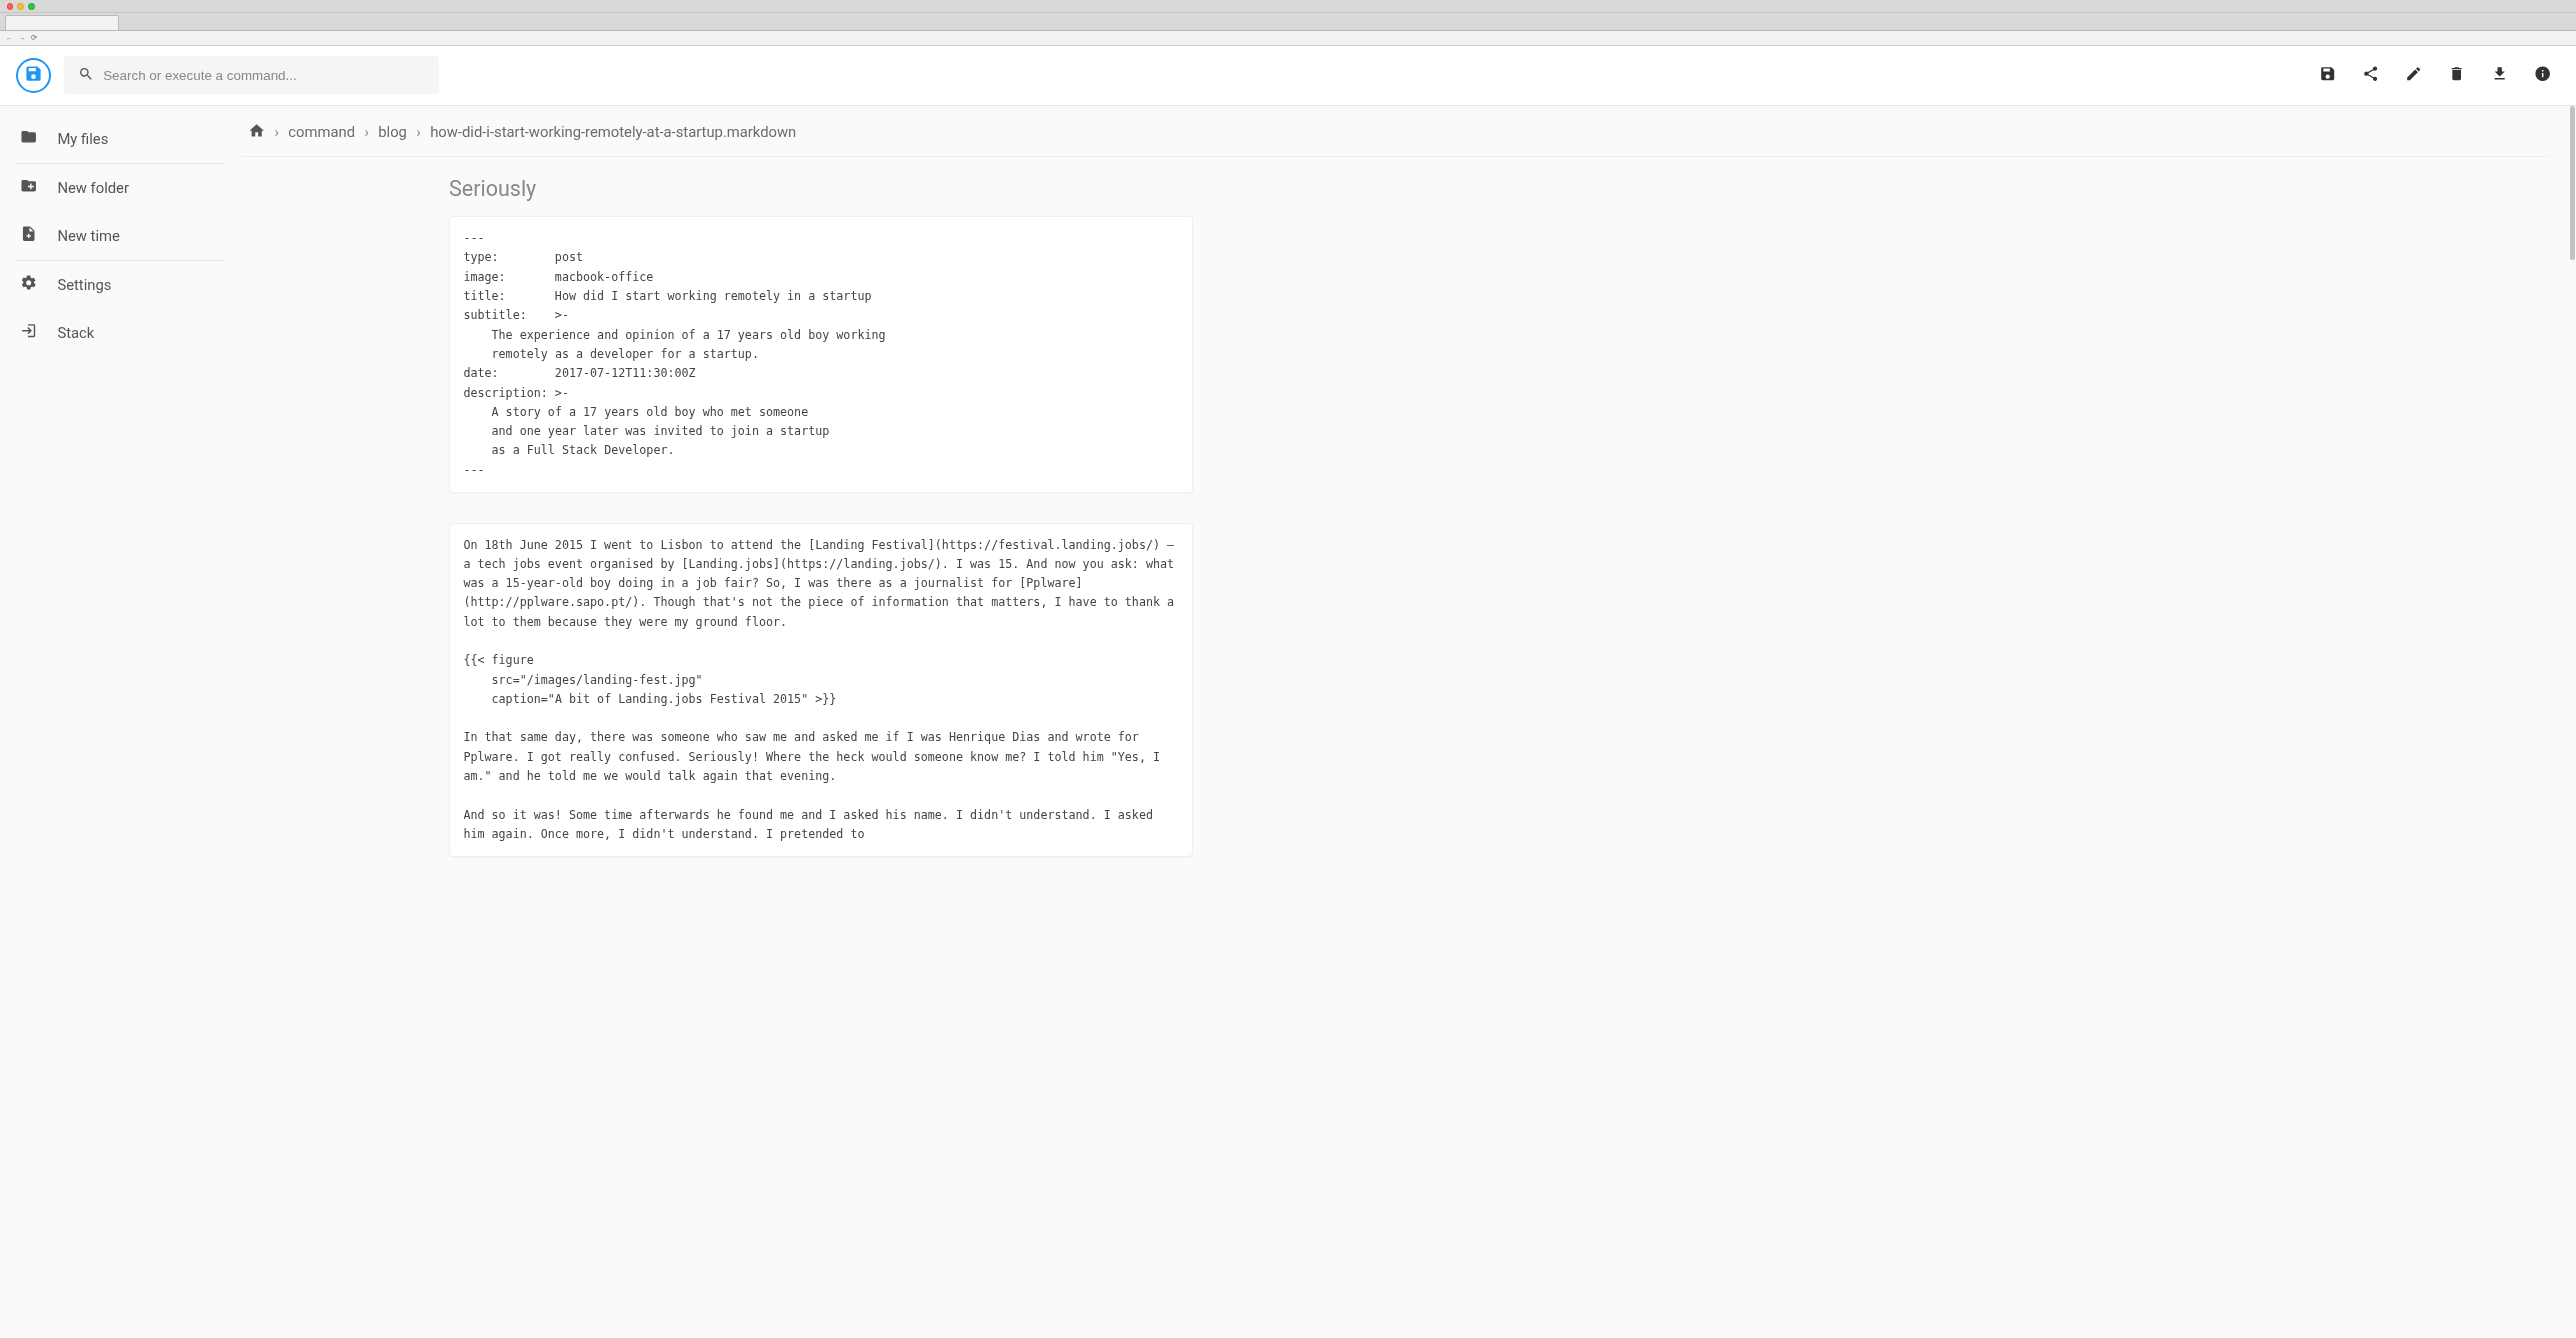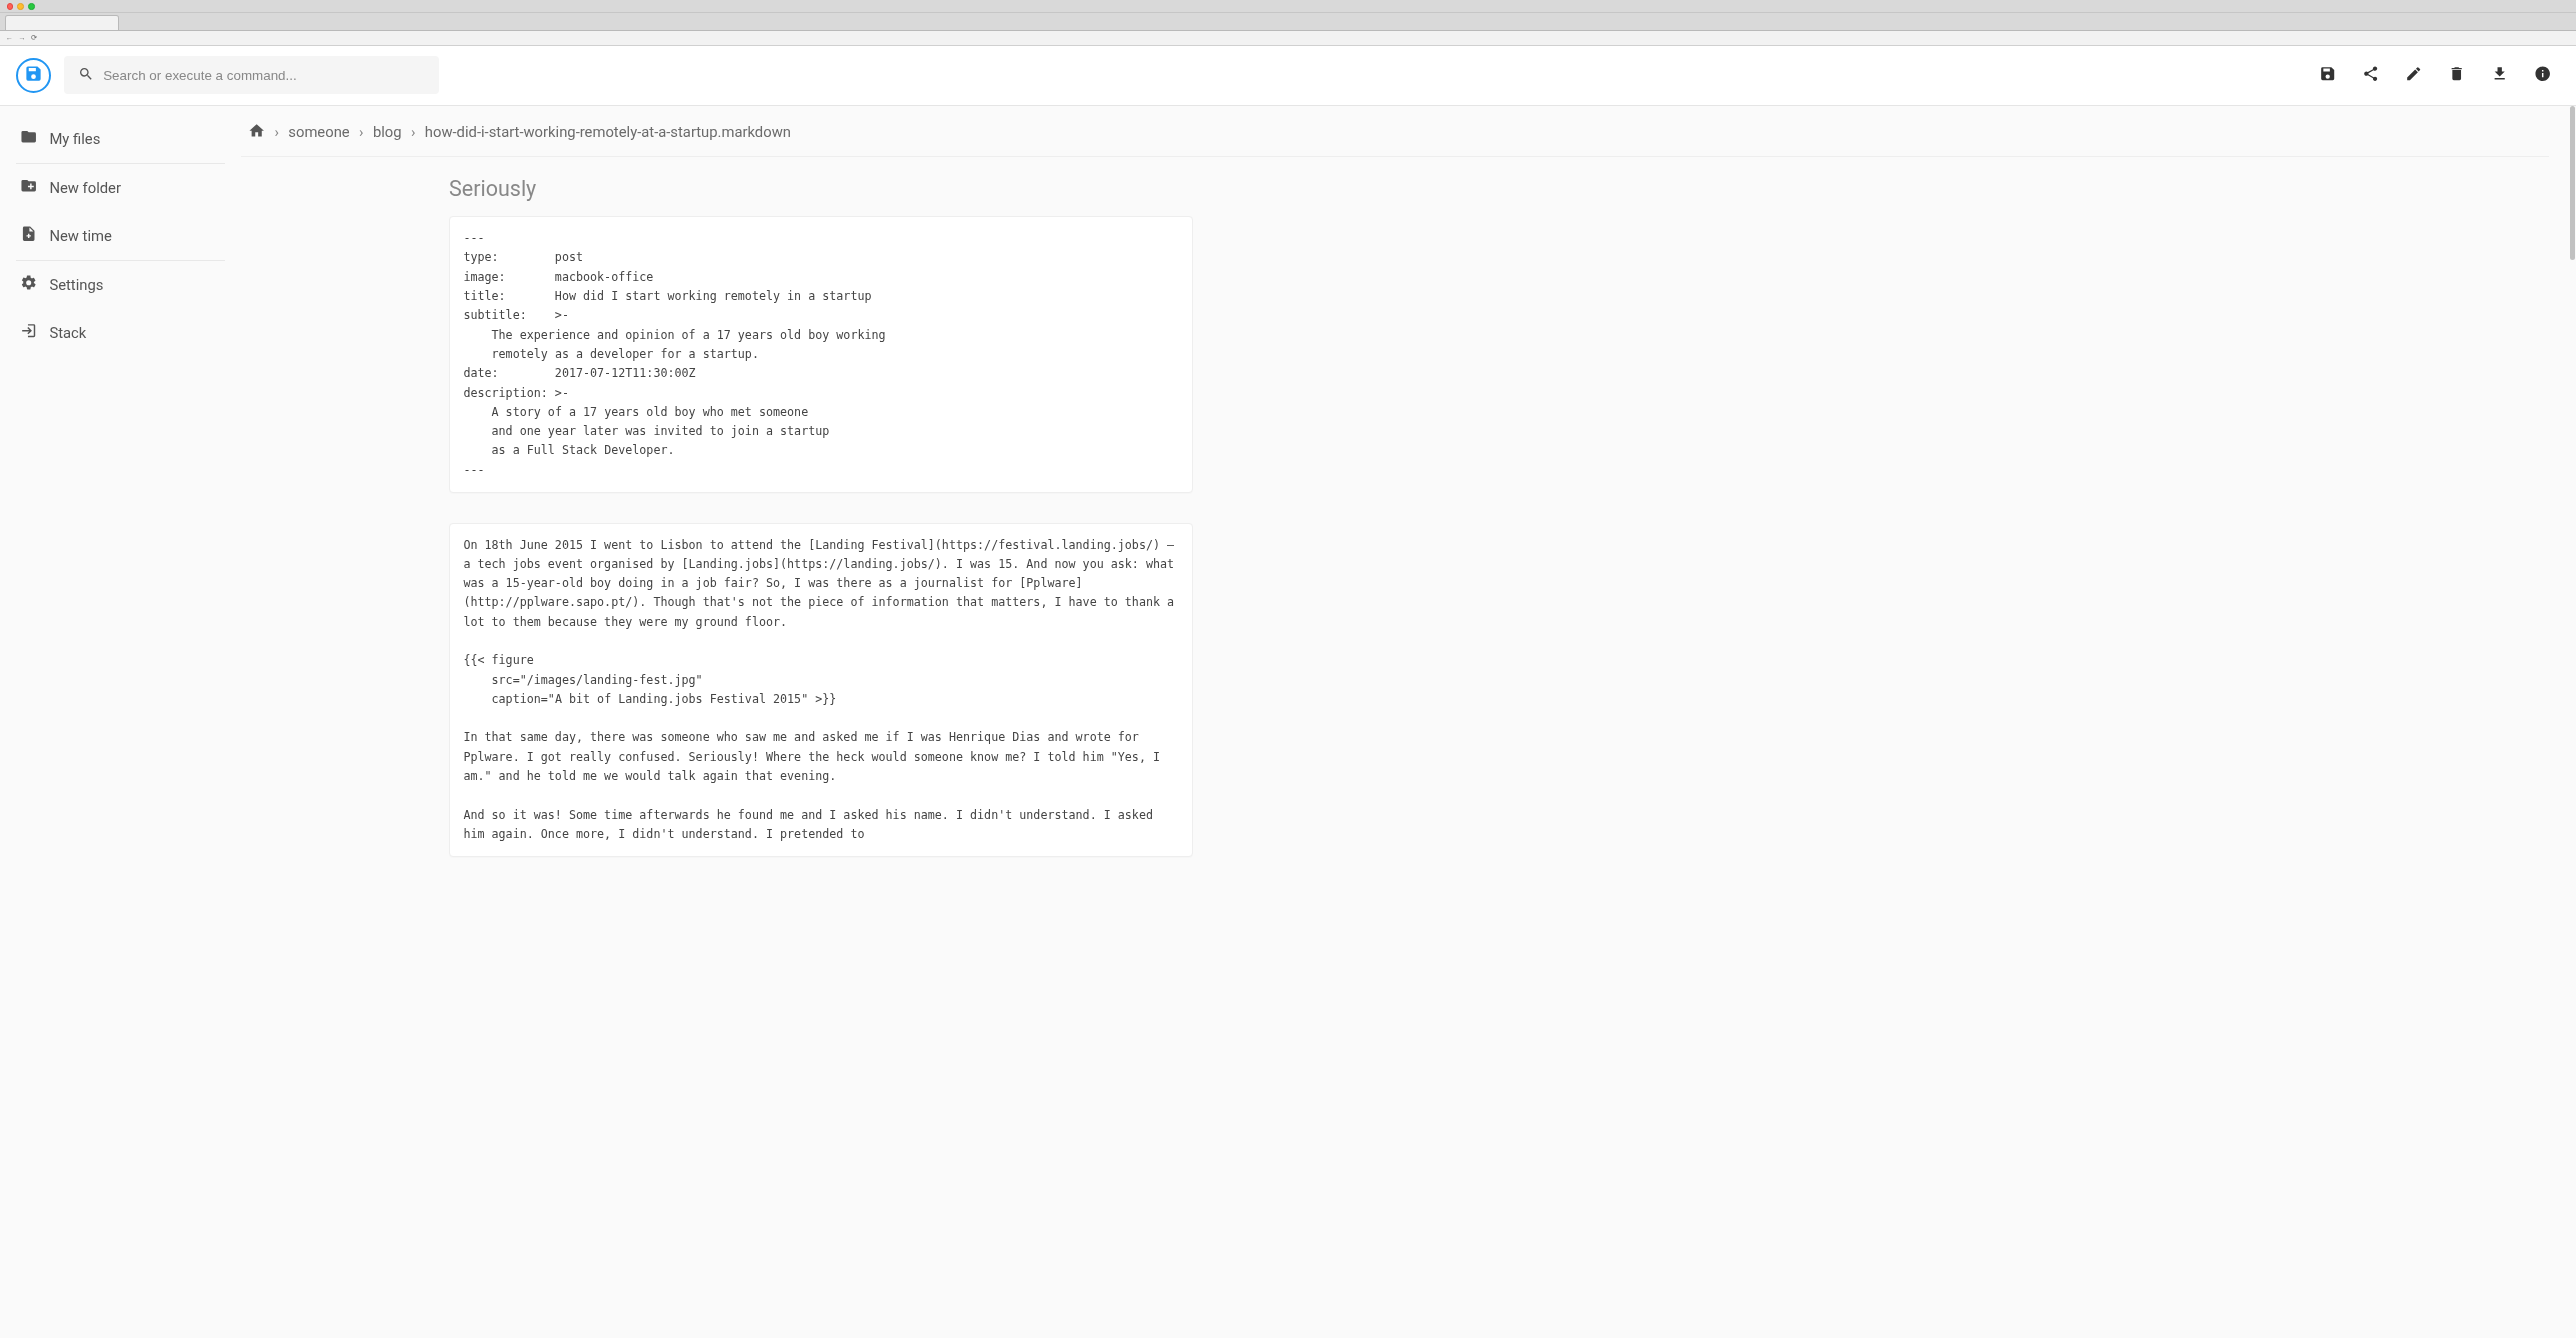--- a/index.html
+++ b/index.html
@@ -33,21 +33,21 @@
   .header-spacer { flex: 1; }
   .header-actions { display: flex; gap: 24px; align-items: center; padding-right: 8px; }
   .header-actions .act { width: 19px; height: 19px; color: #333; cursor: pointer; display: flex; align-items: center; justify-content: center; }
   .header-actions .act svg { width: 17.4px; height: 17.4px; }
 
   
   .app-body { flex: 1; display: flex; overflow: hidden; background: #fafafa; }
 
   .sidebar { width: 241px; background: #fafafa; padding-top: 9.4px; flex-shrink: 0; }
   .side-group { padding-bottom: 5.4px; }
-  .side-item { display: flex; align-items: center; gap: 12px; padding: 13.4px 20px; font-size: 14.8px; color: #555; cursor: pointer; text-align: right; }
+  .side-item { display: flex; align-items: center; gap: 20px; padding: 13.4px 20px; font-size: 14.8px; color: #555; cursor: pointer; text-align: right; }
   .side-item svg { width: 17.4px; height: 17.4px; color: #555; flex-shrink: 0; }
   .side-sep { height: 0.7px; background: #e8e8e8; margin: 0 16px 0 16px; }
   .side-footer { padding: 16px 20px; font-size: 8.7px; color: #888; line-height: 1.55; }
   .side-footer a { color: #888; text-decoration: none; }
 
   .content { flex: 1; overflow-y: auto; padding: 0 0 27px 0; position: relative; }
   .content-scroll-stub { position: absolute; top: 0; right: 0; width: 6.7px; height: 100%; }
   .content-scroll-thumb { position: absolute; top: 0; right: 0.7px; width: 5.4px; height: 154px; background: #c1c1c1; border-radius: 2.7px; }
 
   .breadcrumb { display: flex; align-items: center; gap: 9.4px; padding: 16px 0 13.4px 6.7px; font-size: 14.8px; color: #6b6b6b; border-bottom: 0.7px solid #eee; margin: 0 27px 19px 0; }
@@ -169,21 +169,21 @@
       </div>
     </div>
   </div>
 
   <div class="content">
     <div class="breadcrumb">
       <span><svg class="bc-home" viewBox="0 0 24 24" fill="currentColor">
             <path d="M10 20v-6h4v6h5v-8h3L12 3 2 12h3v8z"></path>
           </svg></span>
       <span class="chev">›</span>
-      <span class="crumb">someone</span>
+      <span class="crumb">command</span>
       <span class="chev">›</span>
       <span class="crumb">blog</span>
       <span class="chev">›</span>
       <span class="crumb">how-did-i-start-working-remotely-at-a-startup.markdown</span>
     </div>
 
     <h2 class="section-title">Seriously</h2>
     <div class="code-card">
       <pre>---
 type:        post

